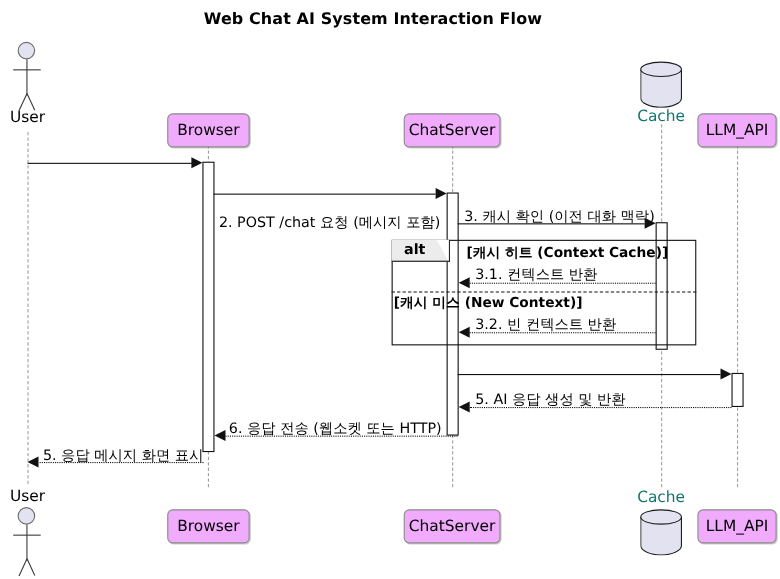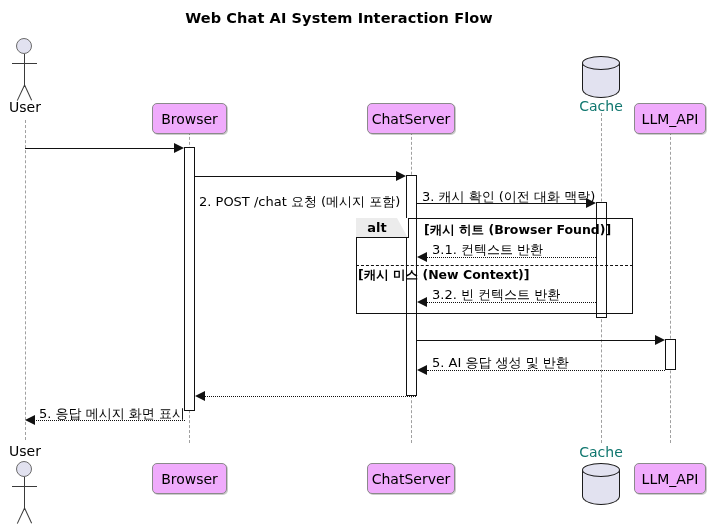--- a/index.html
+++ b/index.html
@@ -258,21 +258,21 @@
   <div class="activation" style="left:184px; top:147px; height:264px;"></div>
   <div class="activation" style="left:406px; top:175px; height:221px;"></div>
   <div class="activation" style="left:596px; top:202px; height:116px;"></div>
   <div class="activation" style="left:665px; top:339px; height:31px;"></div>
 
   <div class="frag-box" style="left:356px; top:218px; width:277px; height:96px;"></div>
   <div class="frag-tab" style="left:356px; top:218px; width:53px; height:20px;">
     <div class="frag-tab-label">alt</div>
     <div class="frag-tab-notch"></div>
   </div>
-  <div class="frag-guard" style="left:424px; top:222px;">[캐시 히트 (Browser Found)]</div>
+  <div class="frag-guard" style="left:424px; top:222px;">[캐시 히트 (Context Cache)]</div>
 
   <div class="frag-divider" style="left:356px; top:265px; width:277px;"></div>
   <div class="frag-guard" style="left:358px; top:267px;">[캐시 미스 (New Context)]</div>
 
   <div class="msg-line" style="left:25px; top:148px; width:150px;"></div>
   <div class="arrow-head right" style="left:174px; top:143px;"></div>
 
   <div class="msg-label" style="left:199px; top:161px;margin-top:32px;">2. POST /chat 요청 (메시지 포함)</div>
   <div class="msg-line" style="left:194px; top:176px; width:202px;"></div>
   <div class="arrow-head right" style="left:396px; top:171px;"></div>
@@ -289,20 +289,21 @@
   <div class="msg-line dotted" style="left:427px; top:302px; width:169px;"></div>
   <div class="arrow-head left" style="left:417px; top:297px;"></div>
 
   <div class="msg-line" style="left:416px; top:340px; width:239px;"></div>
   <div class="arrow-head right" style="left:655px; top:335px;"></div>
 
   <div class="msg-label" style="left:432px; top:354px;">5. AI 응답 생성 및 반환</div>
   <div class="msg-line dotted" style="left:427px; top:370px; width:238px;"></div>
   <div class="arrow-head left" style="left:417px; top:365px;"></div>
 
+  <div class="msg-label" style="left:208px; top:381px;">6. 응답 전송 (웹소켓 또는 HTTP)</div>
   <div class="msg-line dotted" style="left:205px; top:396px; width:211px;"></div>
   <div class="arrow-head left" style="left:195px; top:391px;"></div>
 
   <div class="msg-label" style="left:39px; top:405px;">5. 응답 메시지 화면 표시</div>
   <div class="msg-line dotted" style="left:36px; top:420px; width:149px;"></div>
   <div class="arrow-head left" style="left:25px; top:415px;"></div>
 
   <div class="actor-label" style="left:-5px; top:443px;">User</div>
   <div class="actor-wrap" style="left:0px; top:461px;">
     <div class="actor-head" style="top:0px;"></div>

